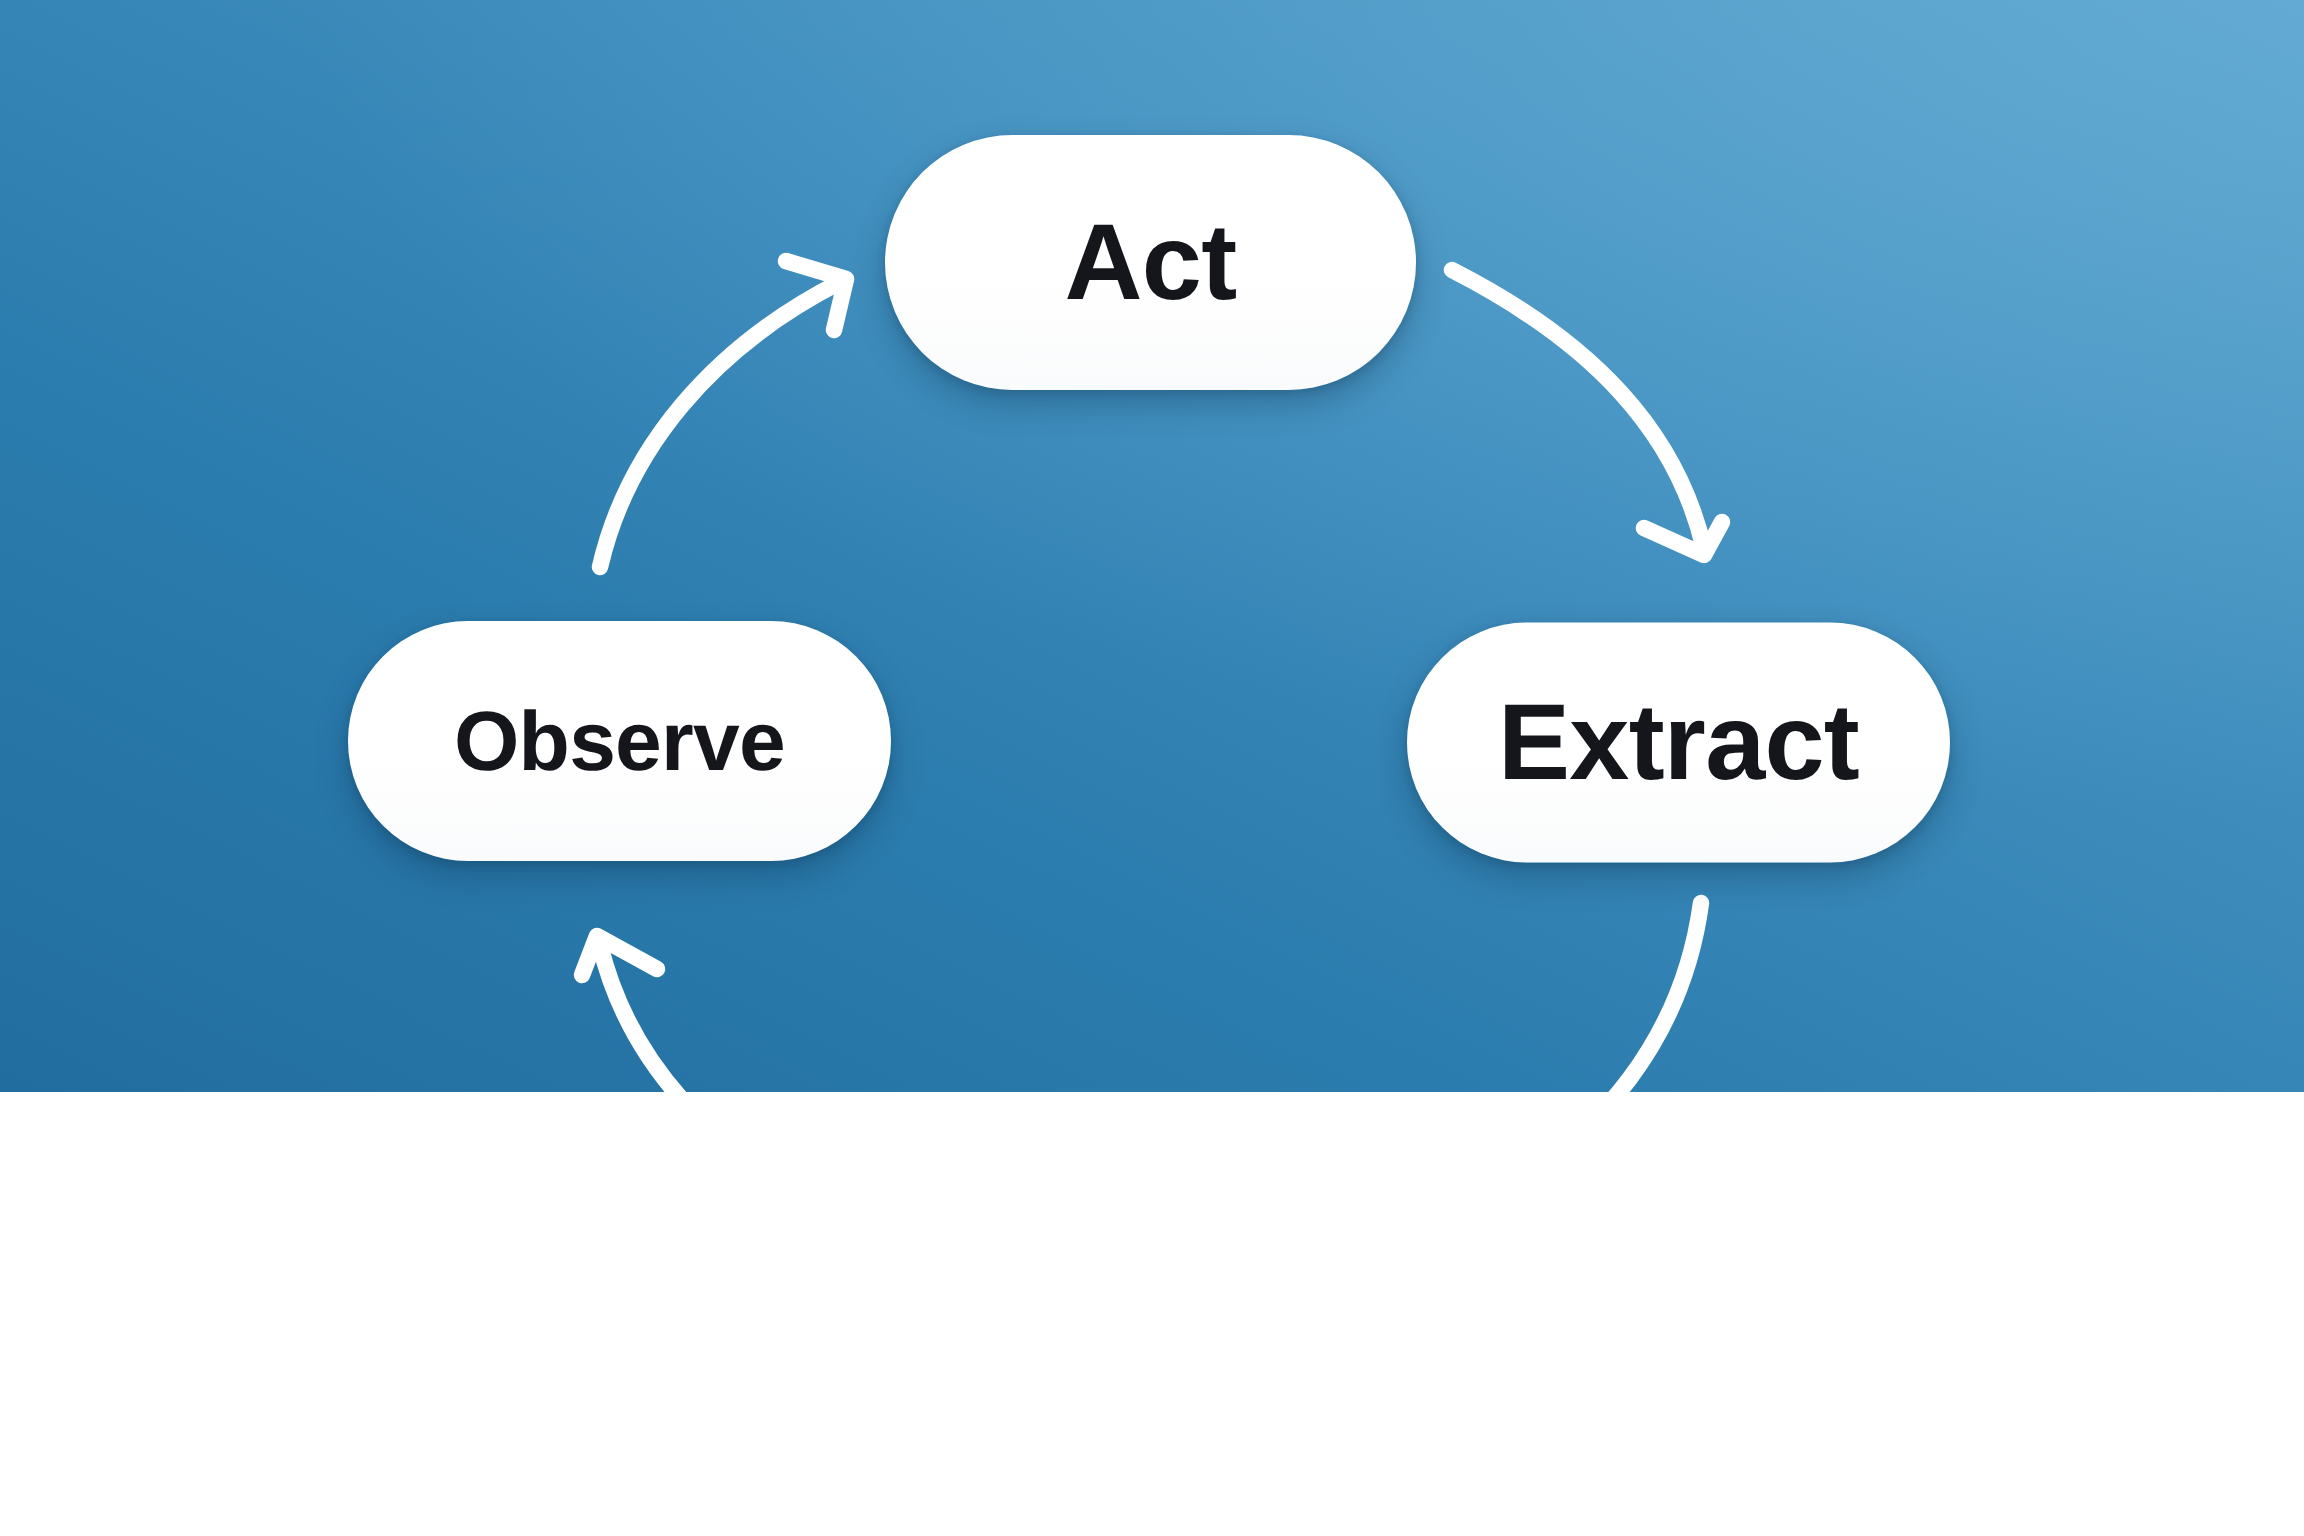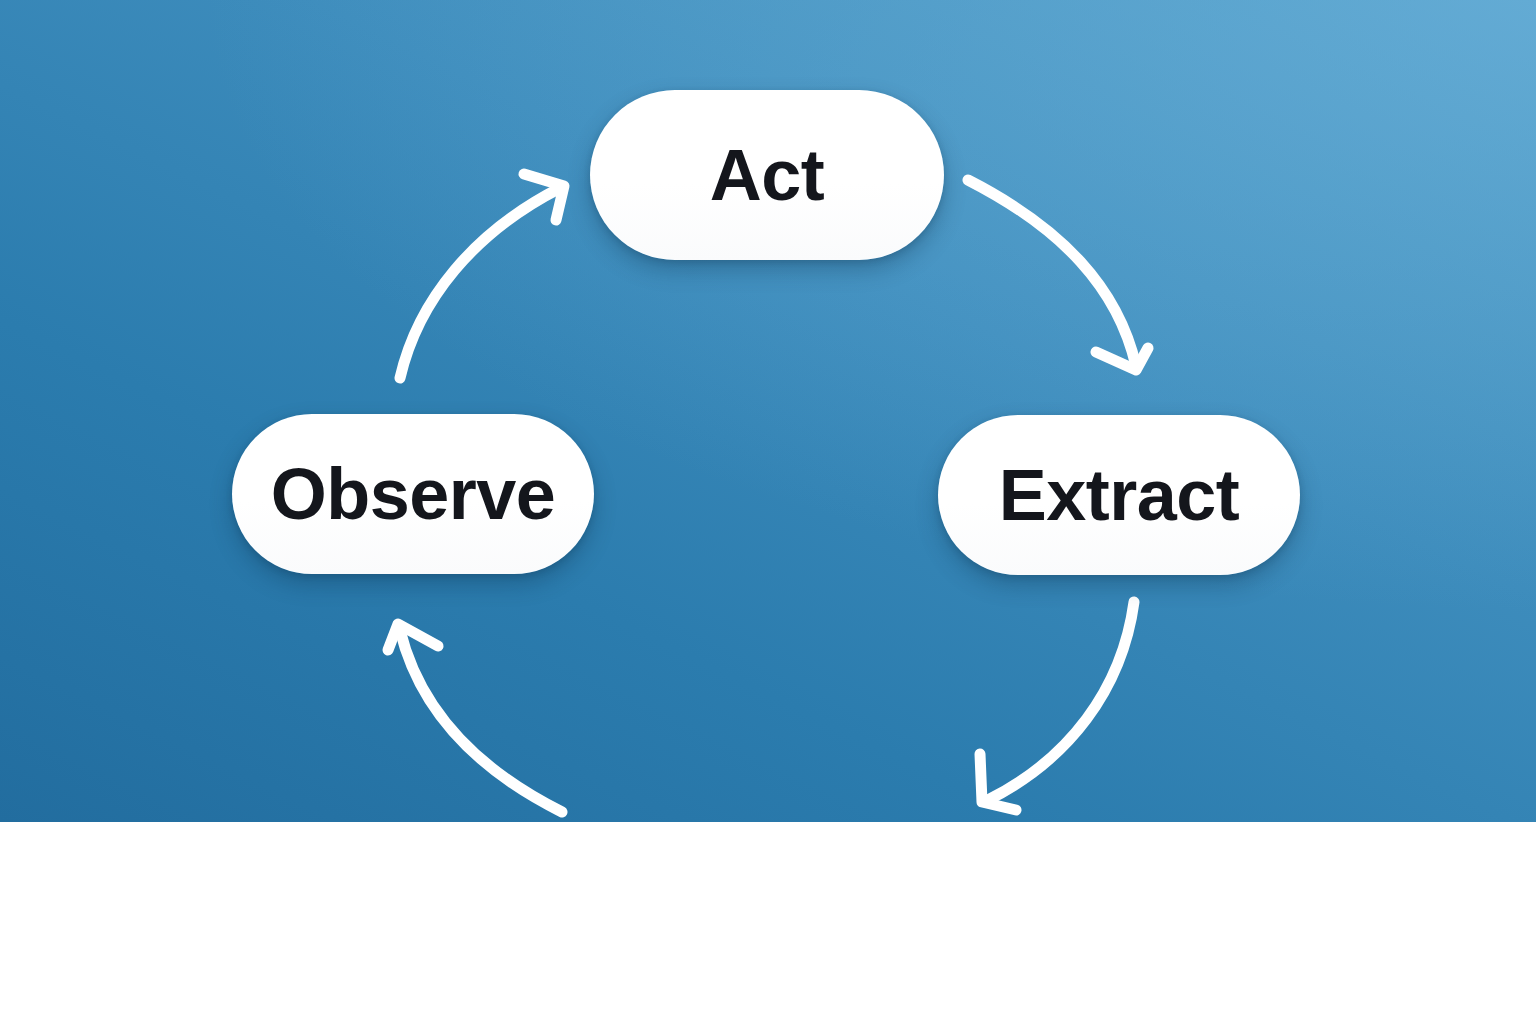--- a/index.html
+++ b/index.html
@@ -3,21 +3,21 @@
 <meta charset="utf-8">
 <style>
   * { margin:0; padding:0; box-sizing:border-box; }
   html, body {
     width:1536px; height:1024px;
     overflow:hidden;
     font-family:"Liberation Sans", sans-serif;
   }
   #canvas {
     position:relative;
-    width:1536px; height:822px;
+    width:1536px; height:728px;
     background:
       radial-gradient(140% 120% at 100% 0%, rgba(110,180,222,0.55) 0%, rgba(110,180,222,0.0) 62%),
       linear-gradient(26deg, #226d9f 0%, #2b7cae 32%, #3d8cbc 62%, #55a0c8 100%);
   }
   #diagram-svg {
     position:absolute;
     inset:0;
     width:1536px; height:1024px;
   }
   .node {
@@ -39,21 +39,21 @@
     white-space:nowrap;
   }
   #node-act      { left:590px; top:90px;  width:354px; height:170px; }
   #node-extract  { left:938px; top:415px; width:362px; height:160px; }
   #node-agent    { left:590px; top:752px; width:354px; height:162px; }
   #node-observe  { left:232px; top:414px; width:362px; height:160px; }
 
   #node-act      .node-label { font-size:72px; }
   #node-extract  .node-label { font-size:72px; }
   #node-agent    .node-label { font-size:72px; }
-  #node-observe  .node-label { font-size:72px; }
+  #node-observe  .node-label { font-size:56px; }
 </style>
 </head>
 <body>
 
 <div id="canvas">
 
   <svg id="diagram-svg" viewBox="0 0 1536 1024" xmlns="http://www.w3.org/2000/svg">
     <defs>
       <filter id="arrowShadow" x="-20%" y="-20%" width="150%" height="150%">
         <feDropShadow dx="0" dy="3" stdDeviation="4" flood-color="#0d3css" flood-opacity="0.18"></feDropShadow>

